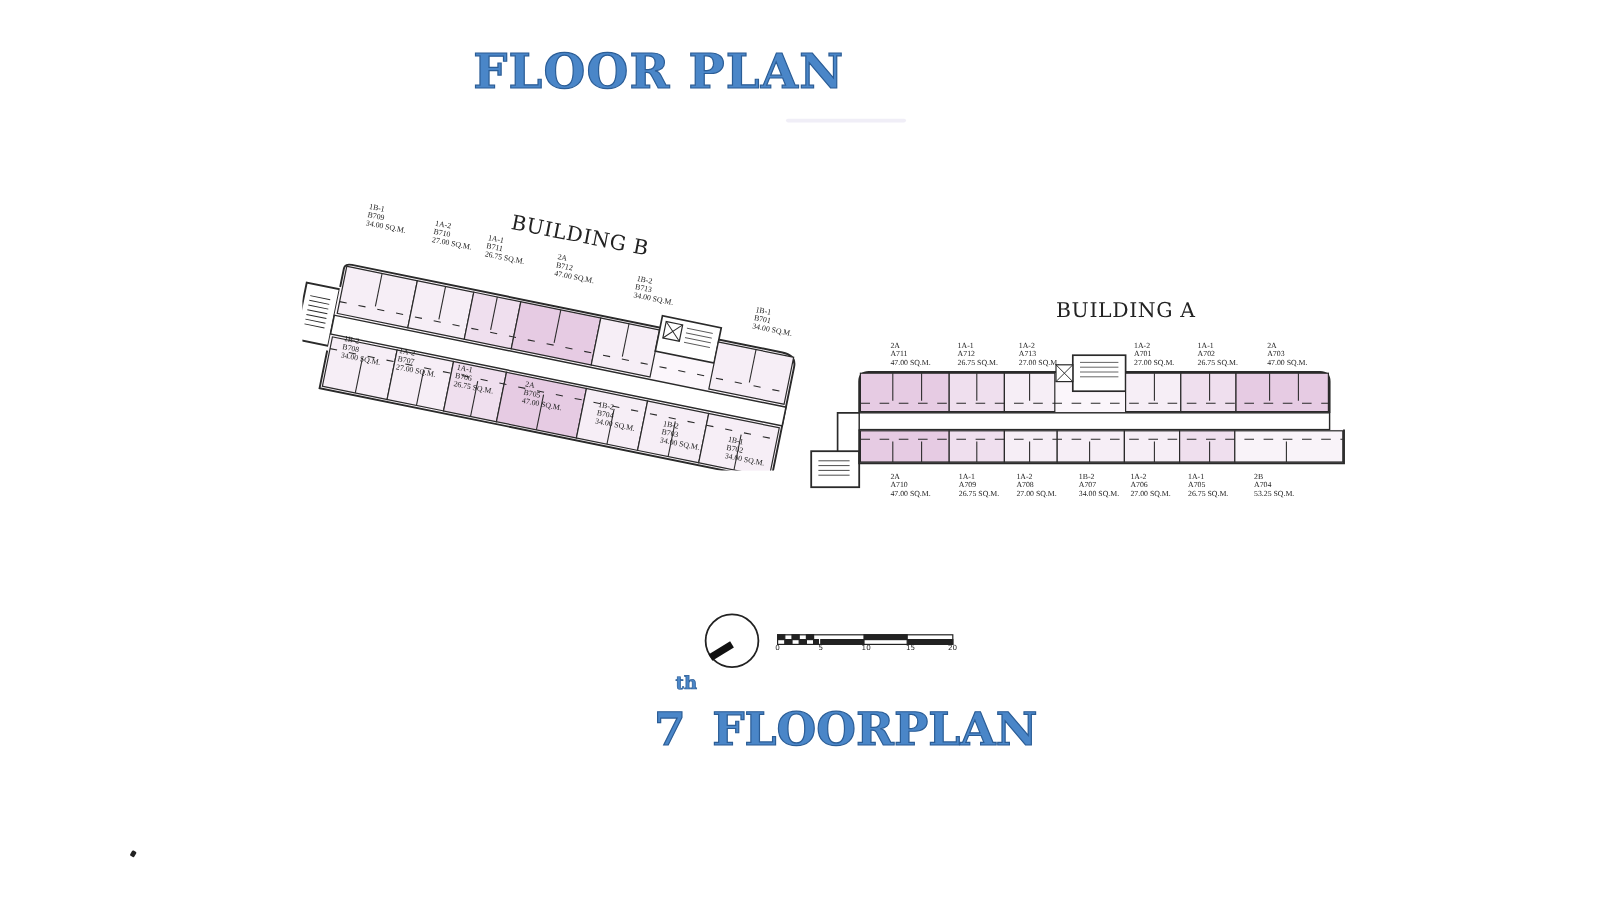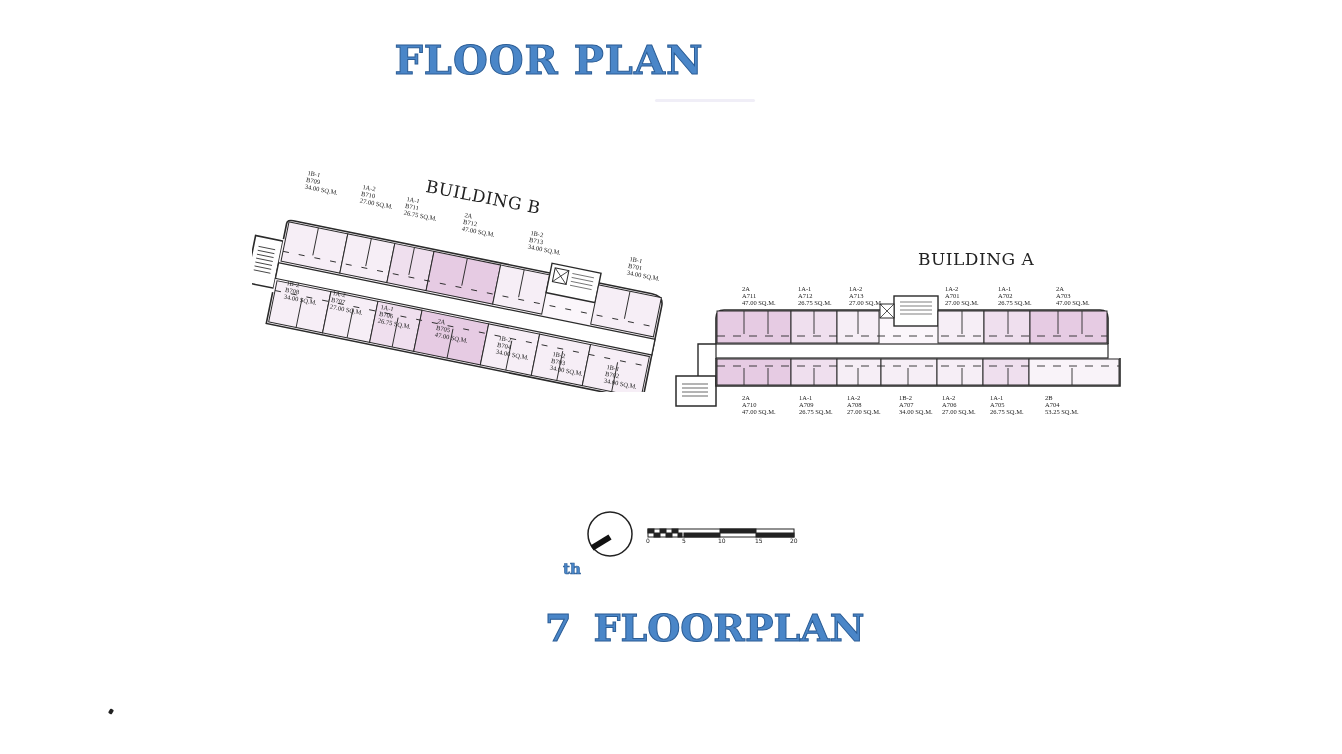--- a/index.html
+++ b/index.html
@@ -23,21 +23,21 @@
       color: #222; letter-spacing: 0.5px; white-space: nowrap;
     }
     .unit-label {
       position: absolute; font-family: "Liberation Serif", serif; font-size: 6.5px;
       line-height: 7px; color: #222; white-space: nowrap;
     }
     .plan { position: absolute; }
     .bottom-title {
       position: absolute; left: 545px; top: 585px;
       font-family: "DejaVu Serif", serif; font-weight: bold; font-size: 38px;
-      color: #4a86c8; -webkit-text-stroke: 1px #2b5d96; white-space: nowrap; margin-top: 20px;
+      color: #4a86c8; -webkit-text-stroke: 1px #2b5d96; white-space: nowrap;
     }
     .bottom-title .num { margin-right: 22px; }
     .sup {
       position: absolute; left: 563px; top: 560px;
       font-family: "DejaVu Serif", serif; font-weight: bold; font-size: 15px;
       color: #4a86c8; -webkit-text-stroke: 0.6px #2b5d96;
     }
     .north {
       position: absolute; left: 586px; top: 510px; width: 48px; height: 48px;
     }
@@ -177,21 +177,21 @@
   <div>1B-2</div>
   <div>B703</div>
   <div>34.00 SQ.M.</div>
 </div>
 <div class="unit-label" style="left:605px; top:366px; transform:rotate(11deg);">
   <div>1B-1</div>
   <div>B702</div>
   <div>34.00 SQ.M.</div>
 </div>
 
-<div class="bldg-label" style="left:880px; top:249px;margin-left:38px;">BUILDING A</div>
+<div class="bldg-label" style="left:880px; top:249px;">BUILDING A</div>
 
 <div class="plan" style="left:672px; top:292px; width:452px; height:118px;">
   <svg width="452" height="118" viewBox="0 0 452 118">
     <g stroke="#2a2a2a" fill="none">
 
       <rect x="4" y="84" width="40" height="30" fill="#fff" stroke-width="1.5"></rect>
       <g stroke-width="0.7">
           <line x1="10" y1="92" x2="36" y2="92"></line>
           <line x1="10" y1="96" x2="36" y2="96"></line>
           <line x1="10" y1="100" x2="36" y2="100"></line>

